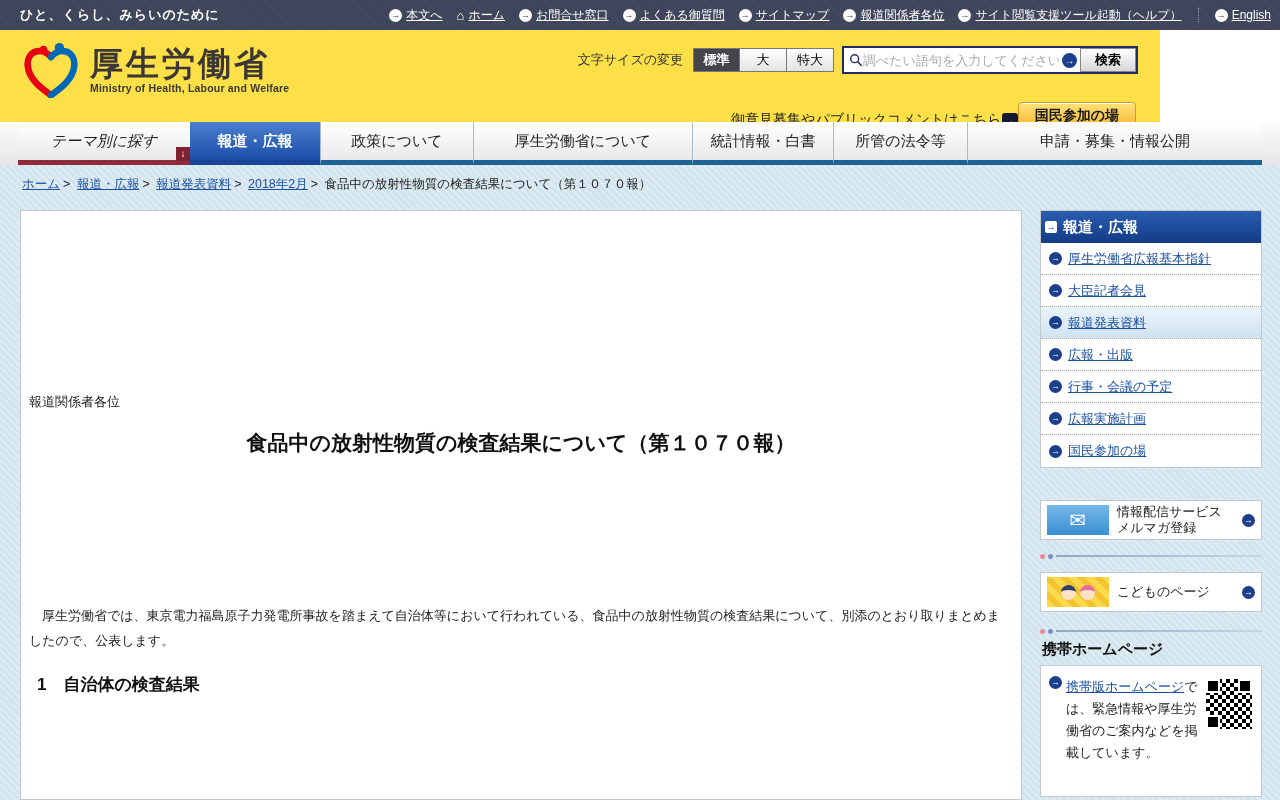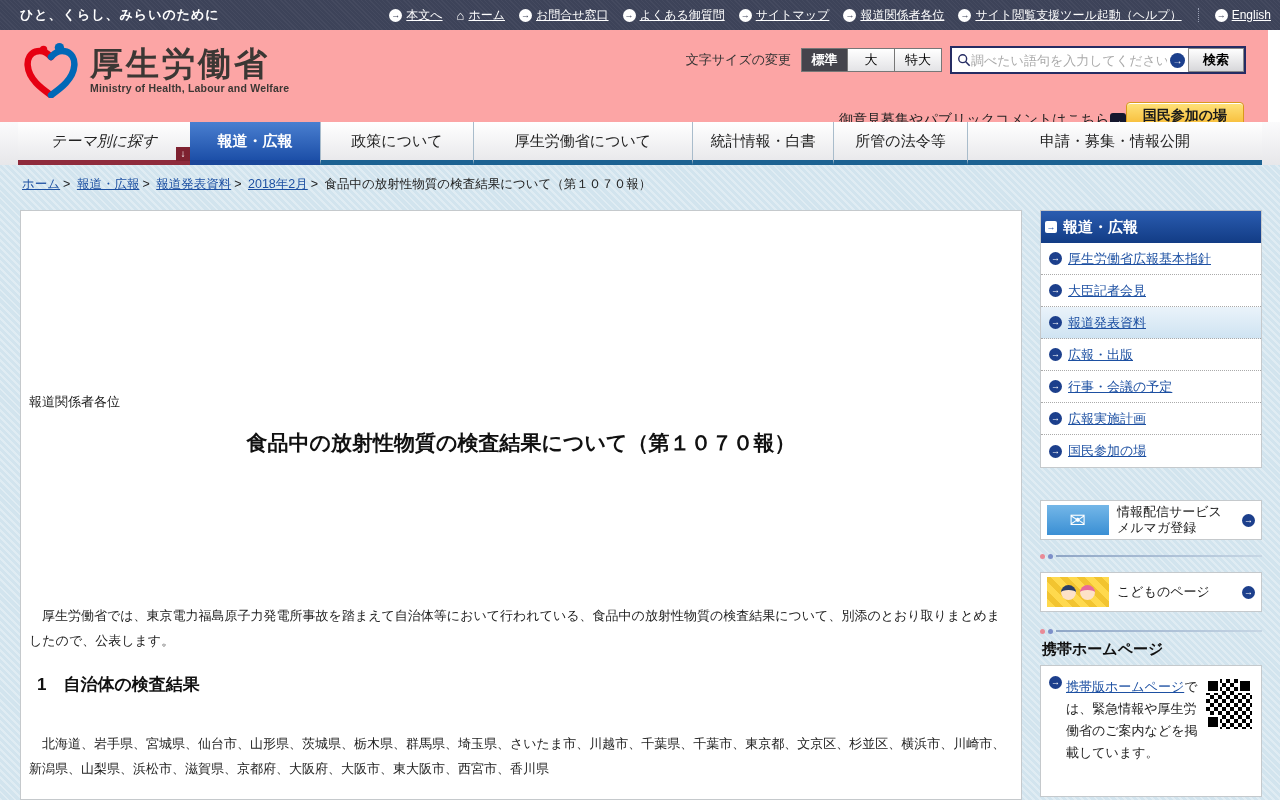--- a/index.html
+++ b/index.html
@@ -15,21 +15,21 @@
   .topbar .tagline { color:#fff; font-weight:bold; font-size:13px; letter-spacing:1px; }
   .toplinks { display:flex; align-items:center; gap:14px; }
   .toplinks .tl { display:flex; align-items:center; gap:4px; color:#fff; font-size:12px; }
   .toplinks a { color:#fff; }
   .ic-circ { display:inline-block; width:13px; height:13px; border-radius:50%; background:#fff; color:#3d4359;
     font-size:9px; line-height:13px; text-align:center; font-weight:bold; }
   .ic-house { color:#fff; font-size:13px; line-height:13px; }
   .top-divider { width:0; height:14px; border-left:1px dotted #9aa0b4; margin:0 2px; }
 
   
-  .header { position:absolute; left:0; top:30px; width:1268px; height:92px; background:#fca5a5;padding-left:20px; }
+  .header { position:absolute; left:0; top:30px; width:1160px; height:92px; background:#fde047;padding-left:20px; }
   .logo { position:absolute; left:22px; top:12px; display:flex; align-items:center; gap:10px; }
   .logo-text .jp { font-size:33px; font-weight:bold; color:#3b3734; letter-spacing:3px; line-height:36px; }
   .logo-text .en { font-size:10.5px; font-weight:bold; color:#3b3734; letter-spacing:.2px; }
 
   .hdr-right-1 { position:absolute; right:22px; top:16px; display:flex; align-items:center; gap:8px; }
   .fs-label { font-size:13px; color:#333; margin-right:2px; }
   .fs-group { display:flex; }
   .fs-btn { width:47px; height:24px; font-size:13px; text-align:center; line-height:22px;
     background:linear-gradient(#fff,#e3e3e6); border:1px solid #777; border-left:none; cursor:pointer; }
   .fs-btn:first-child { border-left:1px solid #777; }
@@ -241,21 +241,20 @@
   <a>報道発表資料</a><span class="sep">&gt;</span>
   <a>2018年2月</a><span class="sep">&gt;</span>
   <span>食品中の放射性物質の検査結果について（第１０７０報）</span>
 </div>
 
 <div class="mainbox">
   <div class="salutation">報道関係者各位</div>
   <h1 class="doc-title">食品中の放射性物質の検査結果について（第１０７０報）</h1>
   <p class="intro">　厚生労働省では、東京電力福島原子力発電所事故を踏まえて自治体等において行われている、食品中の放射性物質の検査結果について、別添のとおり取りまとめましたので、公表します。</p>
   <h3 class="sec-heading">1　自治体の検査結果</h3>
-  <p class="sec-body">　北海道、岩手県、宮城県、仙台市、山形県、茨城県、栃木県、群馬県、埼玉県、さいたま市、川越市、千葉県、千葉市、東京都、文京区、杉並区、横浜市、川崎市、新潟県、山梨県、浜松市、滋賀県、京都府、大阪府、大阪市、東大阪市、西宮市、香川県</p>
 </div>
 
 <div class="sidebar">
   <div class="side-nav">
     <div class="side-nav-header">
       <span class="wht-arrow">→</span>
       <span>報道・広報</span>
     </div>
     <div class="side-item">
       <span class="blue-circ">→</span>

